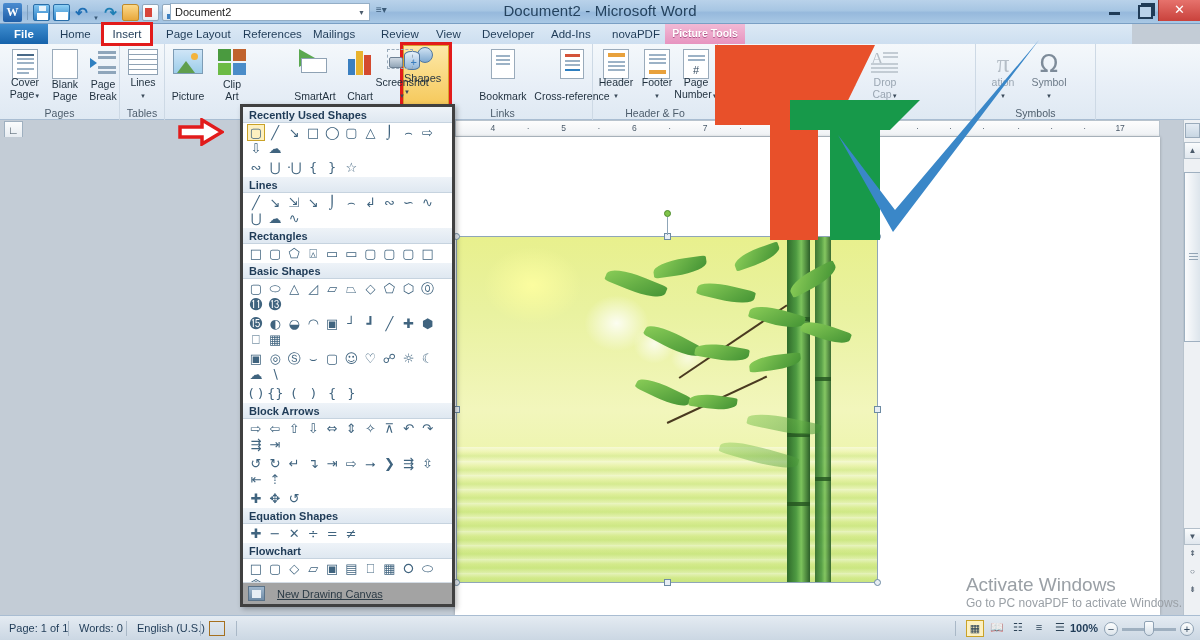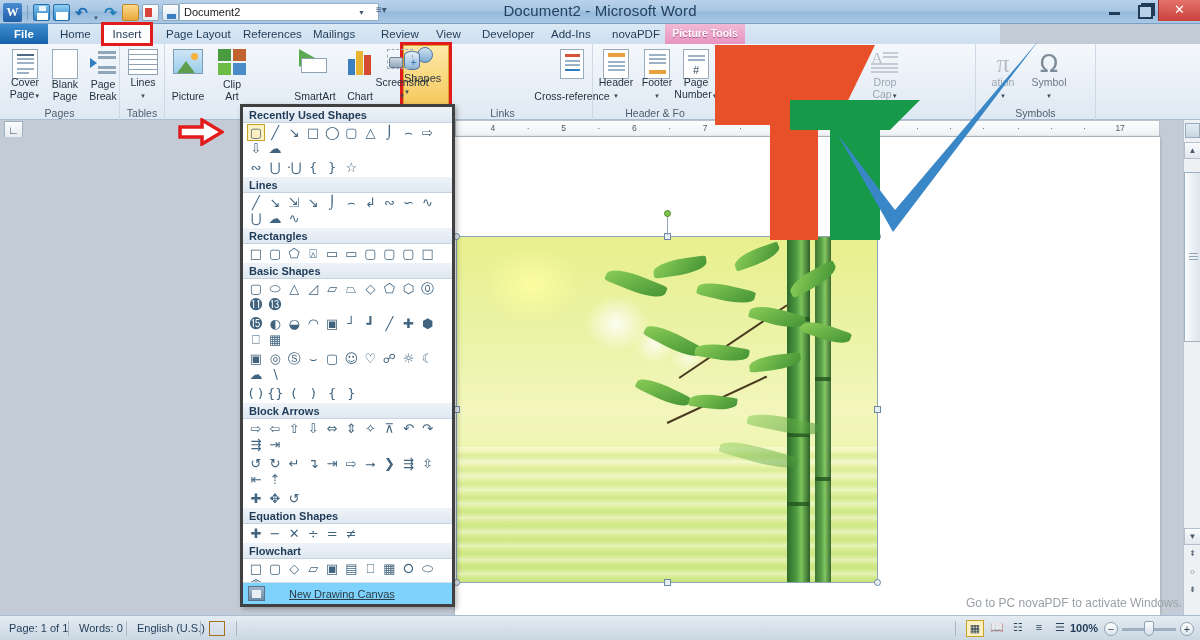--- a/index.html
+++ b/index.html
@@ -36,21 +36,21 @@
   .ic-undo, .ic-redo { font-size:15px; color:#1f6fb5; line-height:17px; text-align:center; font-weight:bold; }
   .ic-redo { color:#1f7fb5; }
   .tinyarrow { font-size:6px; color:#3a5a78; align-self:flex-end; margin-bottom:3px; }
   .ic-open { background:linear-gradient(#fcd98a,#e8a83c); border:1px solid #c08a2a; border-radius:2px 3px 2px 2px; }
   .ic-print { background:linear-gradient(#ffffff,#d9e6f2); border:1px solid #90a8bd; }
   .ic-print:after { content:""; position:absolute; left:4px; top:9px; width:9px; height:5px; background:#3c7fc0; }
   .ic-printpv { background:linear-gradient(#ffffff,#e2ecf5); border:1px solid #90a8bd; }
   .ic-printpv:after { content:""; position:absolute; left:2px; top:3px; width:7px; height:9px; background:#d7453a; }
   .ic-pi { font-family:"Liberation Serif",serif; font-size:15px; color:#3d4d5c; line-height:17px; text-align:center; }
   .docname {
-    position:absolute; left:179px; top:3px; width:200px; height:18px;
+    position:absolute; left:170px; top:3px; width:200px; height:18px;
     background:#fff; border:1px solid #94aec6; font-size:11px;
     padding:1px 16px 0 4px; color:#1b1b1b; line-height:15px;
   }
   .docname-caret { position:absolute; left:358px; top:9px; font-size:7px; color:#4b5b6b; }
   .qat-more { position:absolute; left:376px; top:4px; font-size:10px; color:#3a5a78; }
   .title-text {
     position:absolute; left:0; top:2px; width:1200px; text-align:center;
     font-size:15px; color:#24425e; letter-spacing:.1px;
   }
   .wincontrols { position:absolute; right:0; top:0; height:22px; display:flex; align-items:flex-start; }
@@ -59,21 +59,21 @@
   .wbtn.max:after { content:""; position:absolute; left:9px; top:5px; width:11px; height:10px; border:2px solid #1f3b57; background:#b9d2ea; }
   .wbtn.max:before { content:""; position:absolute; left:12px; top:3px; width:10px; height:9px; border:2px solid #1f3b57; }
   .wbtn.close {
     width:42px; height:21px; background:linear-gradient(to bottom,#e6726c,#c9423c);
     border-left:1px solid #9c3631; color:#fff; font-size:13px; text-align:center; line-height:20px;
     font-family:"Liberation Sans", sans-serif;
   }
 
   
   .tabstrip {
-    position:absolute; left:0; top:24px; width:1000px; height:20px;
+    position:absolute; left:0; top:24px; width:1132px; height:20px;
     background: linear-gradient(to bottom, #dce9f5, #cddff0);
   }
   .tab {
     position:absolute; top:0; height:20px; line-height:20px; font-size:11.5px;
     text-align:center; color:#1f3b57; white-space:nowrap; padding:0 8px;
   }
   .tab.file {
     background: linear-gradient(to bottom,#3f8ed0,#1663ab);
     color:#fff; font-weight:bold; width:48px; padding:0;
   }
@@ -147,22 +147,22 @@
   }
   .sm-row { padding:2px 5px 1px 5px; line-height:0; }
   .sh {
     display:inline-block; width:16px; height:15px; margin:0 0 1px 0;
     color:#40647f; font-size:13px; line-height:15px; text-align:center;
     font-family:"DejaVu Sans", sans-serif; vertical-align:top;
   }
   .sh.first { outline:1px solid #c9a227; background:#fdf0c0; }
   .sm-footer {
     position:absolute; bottom:0; left:0; right:0; height:22px;
-    border-top:1px solid #d3dce5; background:#7dd3fc;
-    display:flex; align-items:center; padding-left:5px; gap:24px;
+    border-top:1px solid #d3dce5; background:#a3a3a3;
+    display:flex; align-items:center; padding-left:5px; gap:12px;
   }
   .canvas-ico { width:17px;height:15px;background:linear-gradient(#9fb6cc,#6f8ba6);border:1px solid #5a7288;position:relative;}
   .canvas-ico:after{content:"";position:absolute;left:3px;top:3px;width:9px;height:8px;background:#e8eef4;}
   .redarrow { position:absolute; left:178px; top:118px; width:46px; height:28px; z-index:31; }
 
   
   .hruler {
     position:absolute; left:455px; top:120px; width:705px; height:17px;
     background: linear-gradient(to bottom,#fdfdfd,#eef1f4);
     border:1px solid #b8c3cd; font-size:8.5px; color:#4a5a6a;
@@ -400,20 +400,30 @@
             <div style="position:absolute;left:0;top:0;width:26px;height:20px;border:1px dashed #9aabbb;"></div>
             <div style="position:absolute;left:2px;top:8px;width:14px;height:11px;background:linear-gradient(#cfd9e3,#93a6b8);border:1px solid #6d8093;border-radius:2px;"></div>
             <div style="position:absolute;right:0;top:8px;color:#3a7fc0;font-size:11px;line-height:10px;">+</div>
           </div>
         </div>
         <div class="lbl"><span>Screenshot</span><br><span class="caret">▼</span></div>
       </div>
     </div>
 
     <div class="grp" style="left:413px; width:180px;">
+      <div class="btn" style="left:62px; width:56px;">
+        <div class="ico">
+            <div class="doc-ico" style="width:24px;">
+          <div class="line" style="top:5px;width:14px;"></div>
+              <div class="line" style="top:9px;width:14px;"></div>
+              <div class="line" style="top:13px;width:14px;"></div>
+            </div>
+          </div>
+        <div class="lbl">Bookmark</div>
+      </div>
       <div class="btn" style="left:118px; width:82px;">
         <div class="ico">
             <div class="doc-ico" style="width:24px;">
           <div class="line" style="top:4px;width:15px;background:#d4543a;height:3px;"></div>
           <div class="line" style="top:10px;width:15px;"></div>
               <div class="line" style="top:14px;width:15px;"></div>
           <div class="line" style="top:19px;width:15px;background:#2f7fc0;"></div>
             </div>
           </div>
         <div class="lbl" style="white-space:nowrap;">Cross-reference</div>
@@ -602,20 +612,21 @@
         <div class="handle" style="left:207px; top:342px;"></div>
         <div class="handle corner" style="left:417px; top:342px;"></div>
 
         <div class="sel-line" style="left:210px; top:-20px; width:1px; height:18px;"></div>
         <div class="rot-handle" style="left:207px; top:-27px;"></div>
       </div>
     </div>
   </div>
 
   <div class="wm">
+    <div class="t1">Activate Windows</div>
     <div class="t2">Go to PC novaPDF to activate Windows.</div>
   </div>
 
   <div class="vscroll">
     <div class="vs-obj"></div>
     <div class="vs-btn" style="position:absolute;top:22px;">▲</div>
     <div class="vs-thumb">
       <div style="position:absolute;left:4px;top:80px;width:9px;height:1px;background:#92a4b5;"></div>
       <div style="position:absolute;left:4px;top:83px;width:9px;height:1px;background:#92a4b5;"></div>
       <div style="position:absolute;left:4px;top:86px;width:9px;height:1px;background:#92a4b5;"></div>

